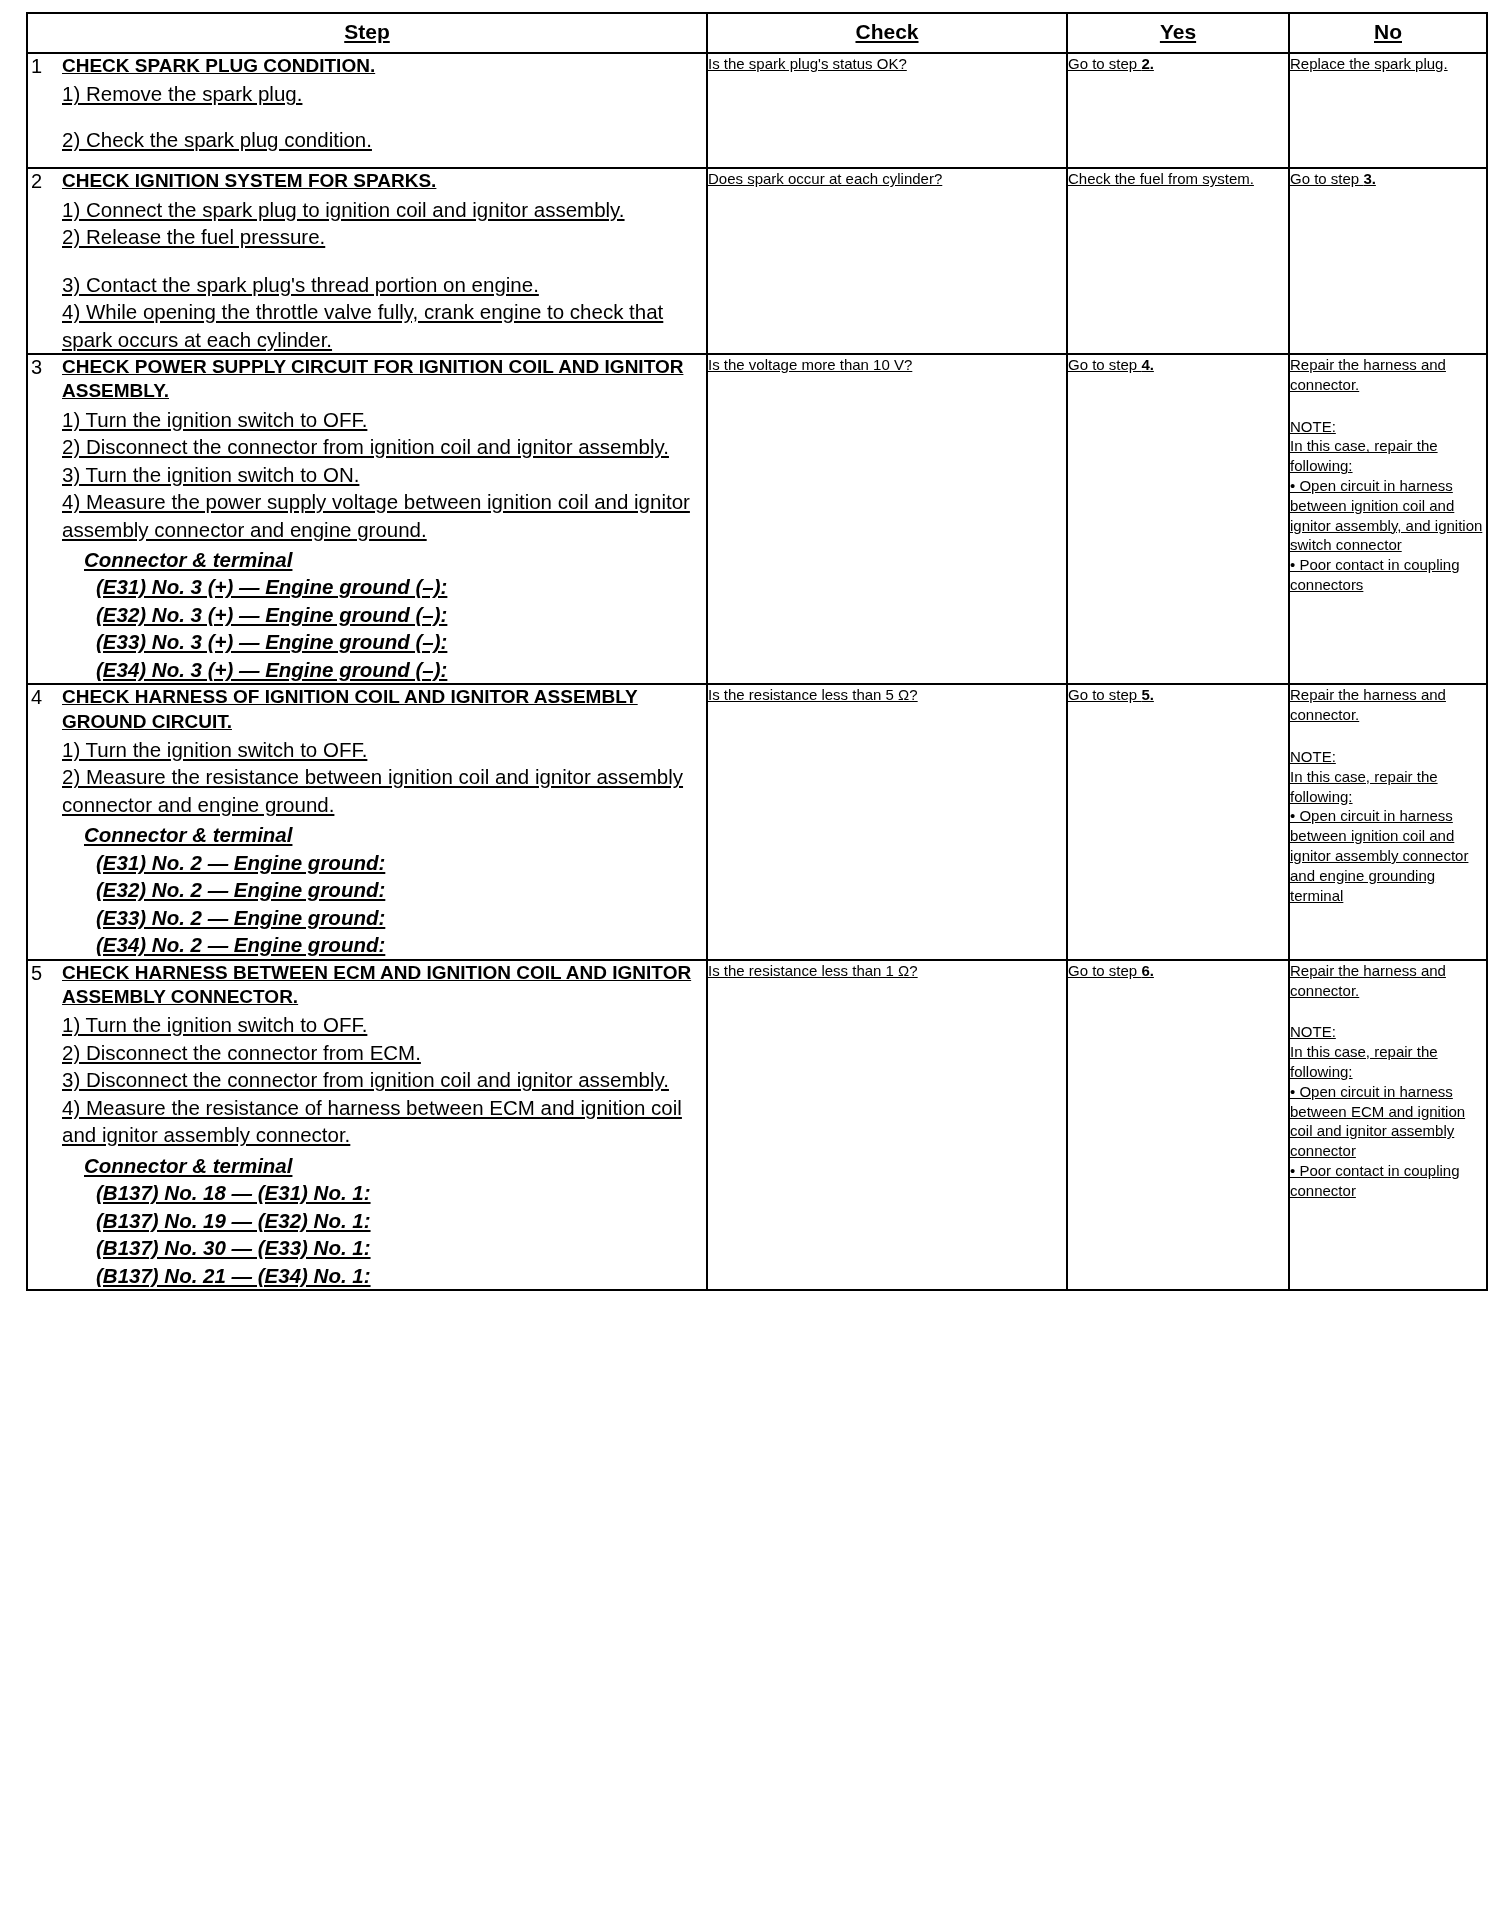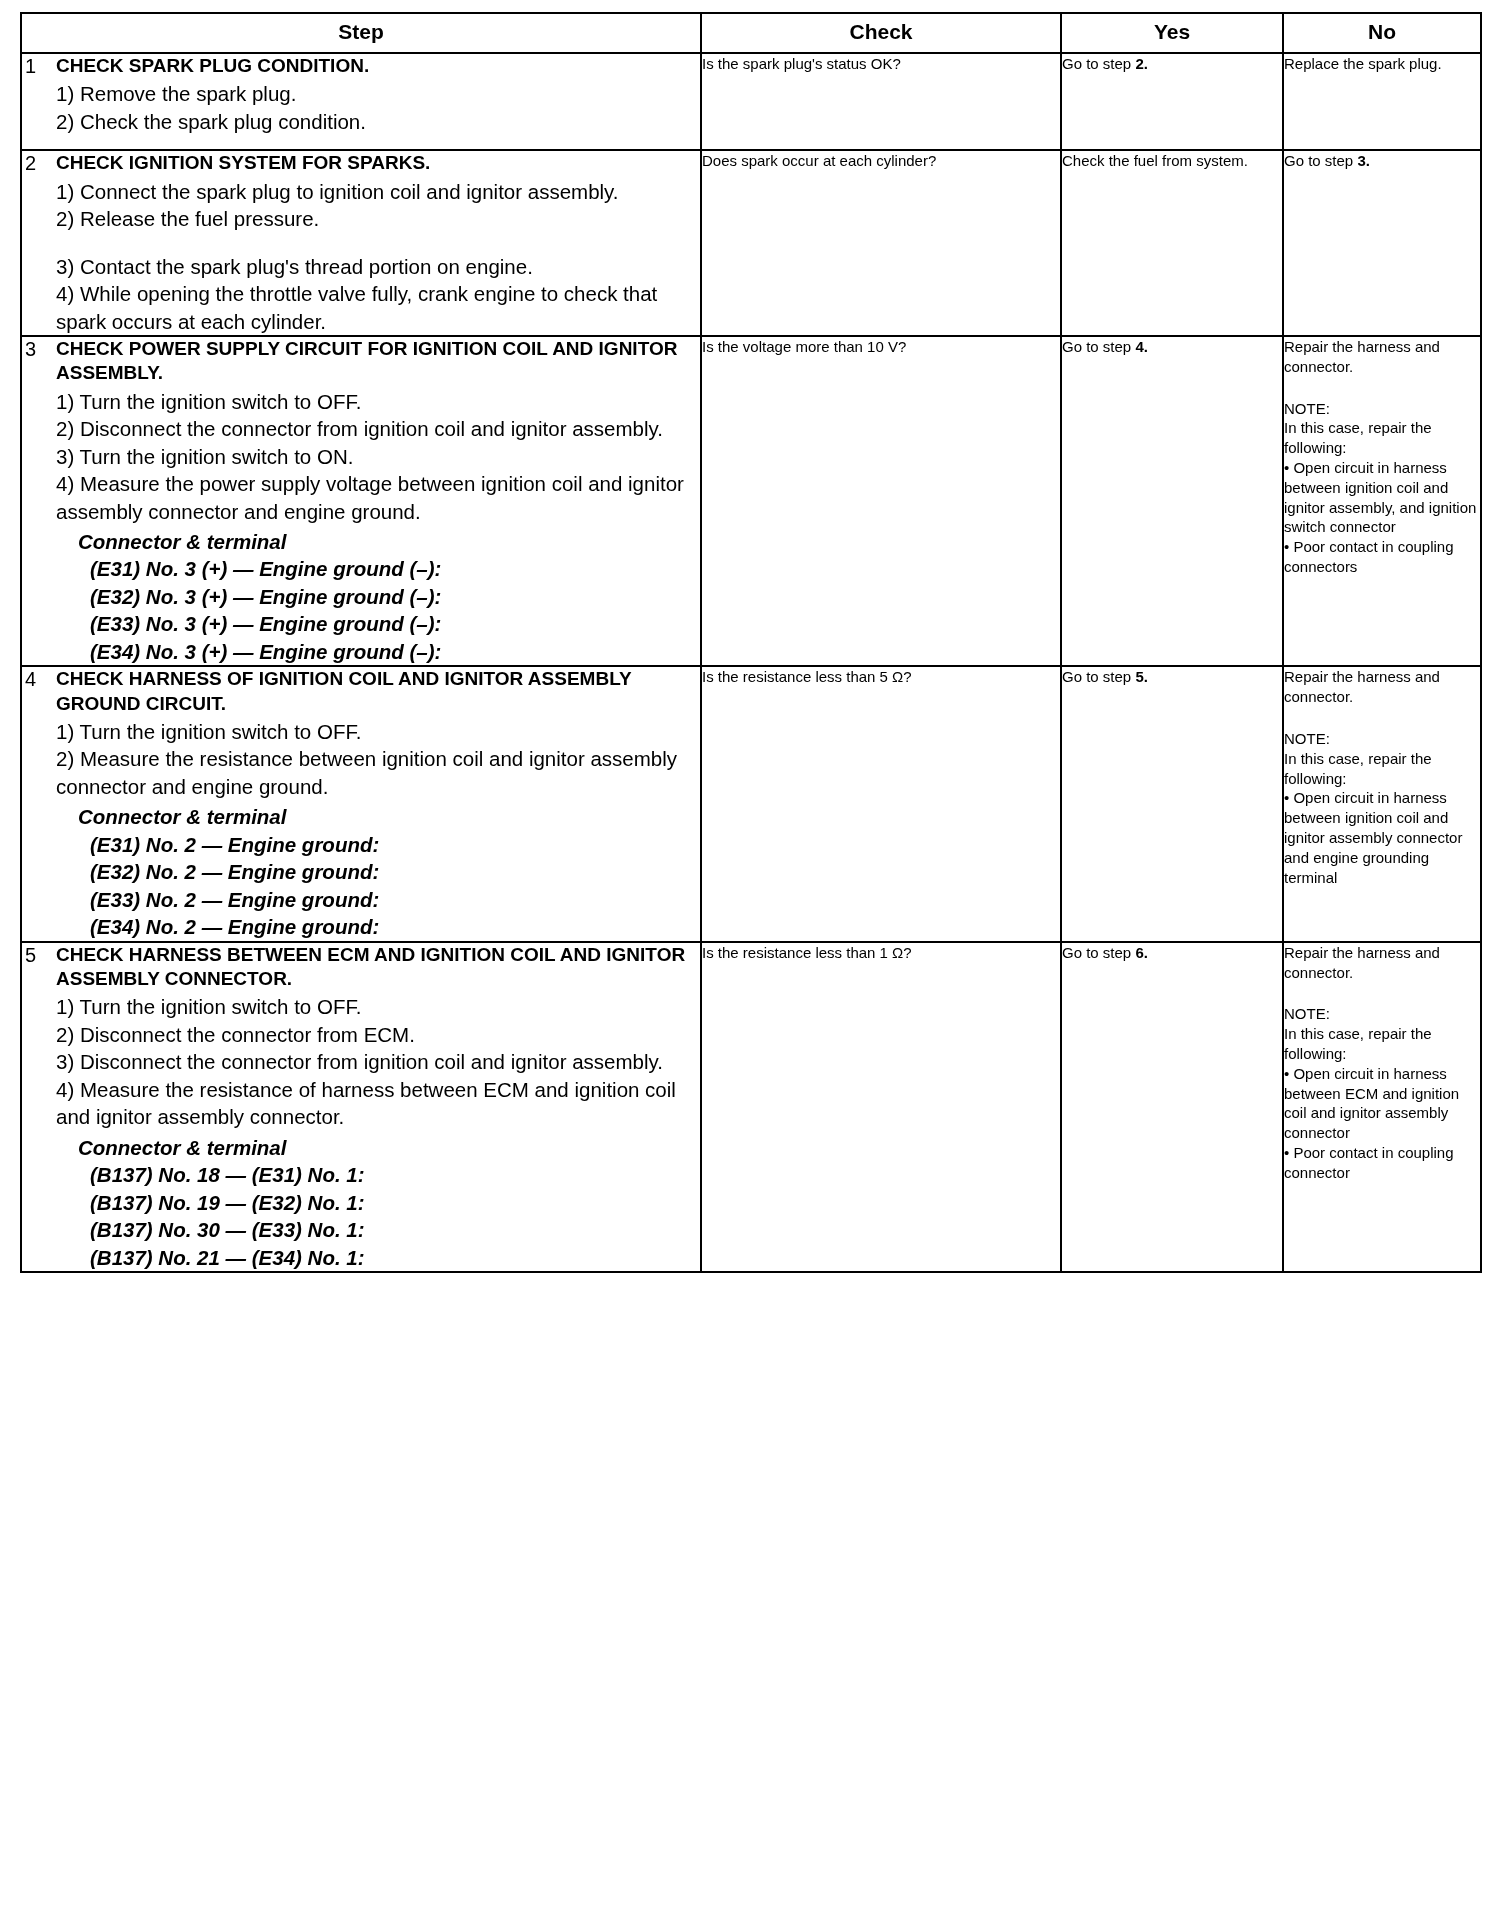--- a/index.html
+++ b/index.html
@@ -8,21 +8,22 @@
     background: #ffffff;
   }
   body {
     font-family: "Liberation Sans", sans-serif;
     color: #000000;
     width: 1504px;
   }
   .page {
     width: 1288px;
     box-sizing: border-box;
-    padding: 12px 22px 14px 20px;
+    padding: 12px 22px 14px 26px;
+    text-decoration: underline;
   }
   table.diag {
     border-collapse: collapse;
     width: 1460px;
     table-layout: fixed;
   }
   table.diag col.c-step { width: 680px; }
   table.diag col.c-check { width: 360px; }
   table.diag col.c-yes { width: 222px; }
   table.diag col.c-no { width: 198px; }
@@ -65,21 +66,21 @@
     font-weight: bold;
     font-size: 19px;
     line-height: 1.28;
     margin-bottom: 2px;
   }
   .step-line {
     margin: 0;
     padding: 0;
     white-space: normal;
   }
-  .step-line.gap-before { }
+  .step-line.gap-before { margin-top: 18px; }
   .step-line.gap-big { margin-top: 20px; }
   .conn-head {
     font-weight: bold;
     font-style: italic;
     margin-top: 3px;
     padding-left: 22px;
   }
   .conn-line {
     font-weight: bold;
     font-style: italic;

